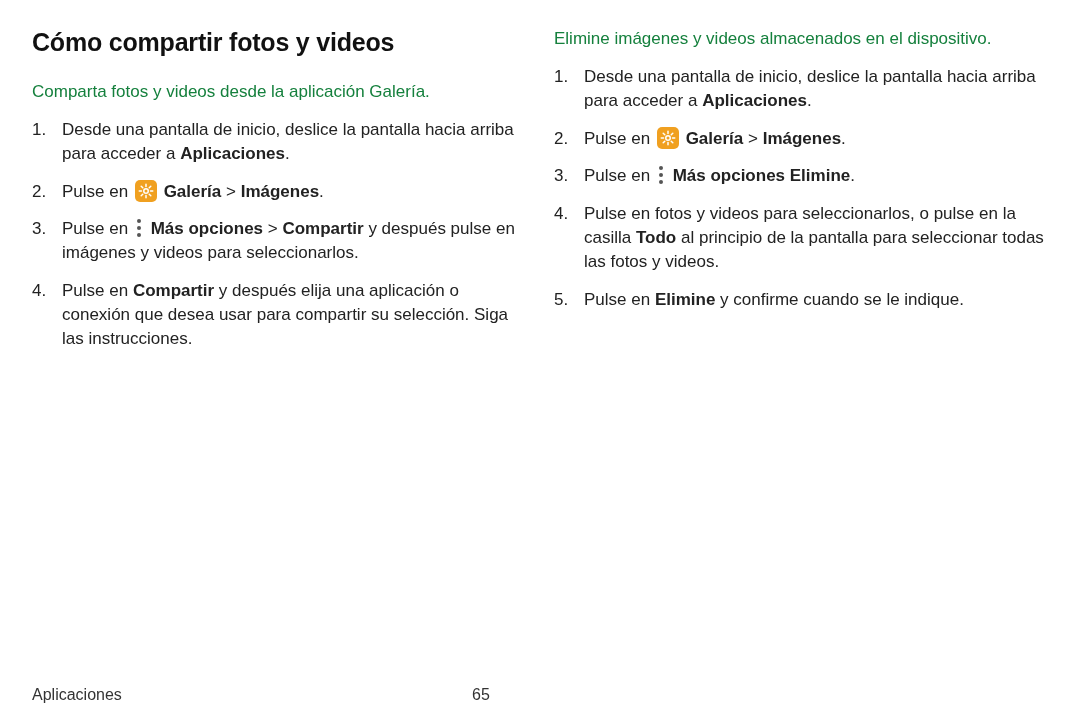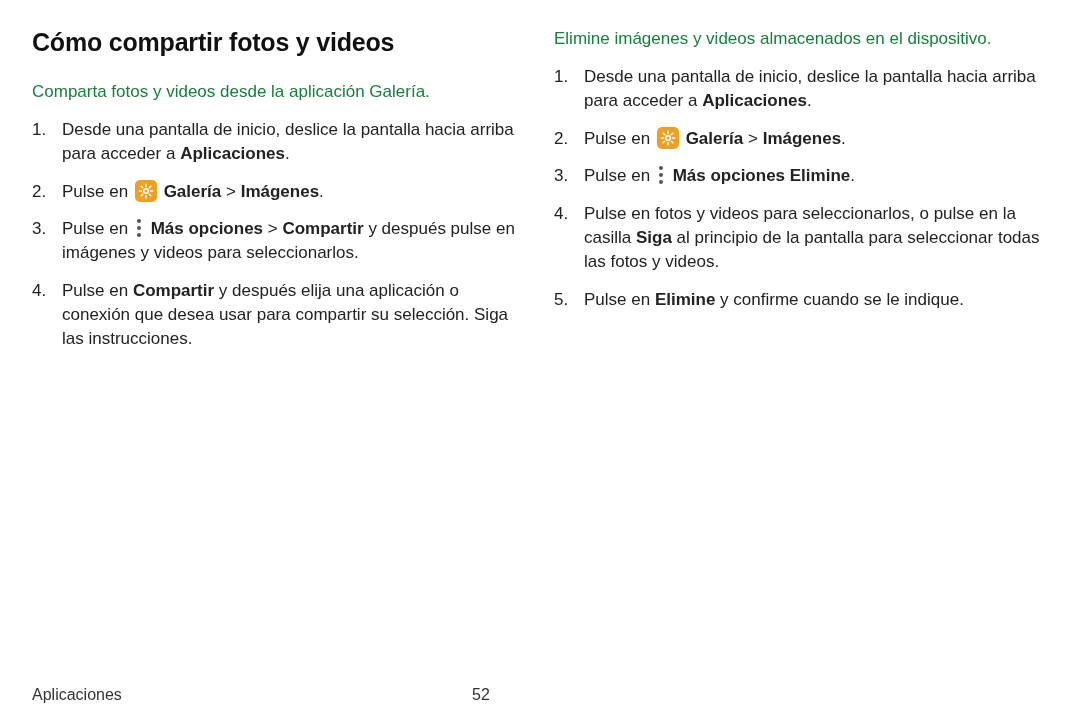--- a/index.html
+++ b/index.html
@@ -123,24 +123,24 @@
       <p class="intro">Elimine imágenes y videos almacenados en el dispositivo.</p>
       <ol class="steps" id="right-steps">
           <li><span class="num">1.</span>Desde una pantalla de inicio, deslice la pantalla hacia arriba para acceder a <span class="b">Aplicaciones</span>.</li>
           <li><span class="num">2.</span>Pulse en <span class="icon-gallery"><svg viewBox="0 0 24 24">
                 <g fill="none" stroke="#fff" stroke-width="2" stroke-linecap="round">
                   <circle cx="12" cy="12" r="3"></circle>
                   <path d="M12 3v3M12 18v3M3 12h3M18 12h3M5.6 5.6l2.1 2.1M16.3 16.3l2.1 2.1M5.6 18.4l2.1-2.1M16.3 7.7l2.1-2.1"></path>
                 </g>
               </svg></span> <span class="b">Galería</span> &gt; <span class="b">Imágenes</span>.</li>
           <li><span class="num">3.</span>Pulse en <span class="icon-more"></span> <span class="b">Más opciones</span> <span class="b">Elimine</span>.</li>
-          <li><span class="num">4.</span>Pulse en fotos y videos para seleccionarlos, o pulse en la casilla <span class="b">Siga</span> al principio de la pantalla para seleccionar todas las fotos y videos.</li>
+          <li><span class="num">4.</span>Pulse en fotos y videos para seleccionarlos, o pulse en la casilla <span class="b">Todo</span> al principio de la pantalla para seleccionar todas las fotos y videos.</li>
           <li><span class="num">5.</span>Pulse en <span class="b">Elimine</span> y confirme cuando se le indique.</li>
         </ol>
     </div>
 
   </div>
 
   <div class="footer">
     <span class="label">Aplicaciones</span>
-    <span class="page-num">52</span>
+    <span class="page-num">65</span>
   </div>
 </div>
 
 </body></html>

